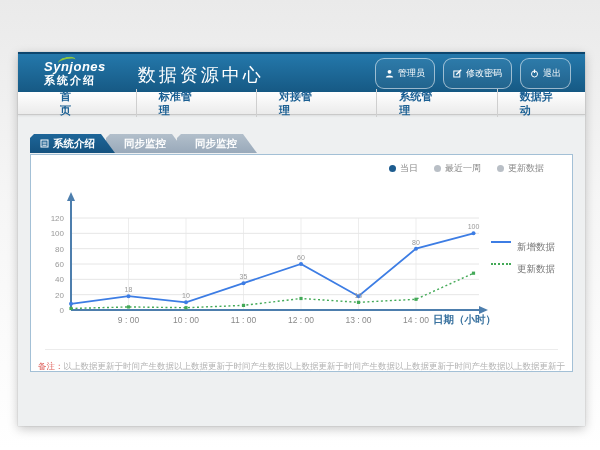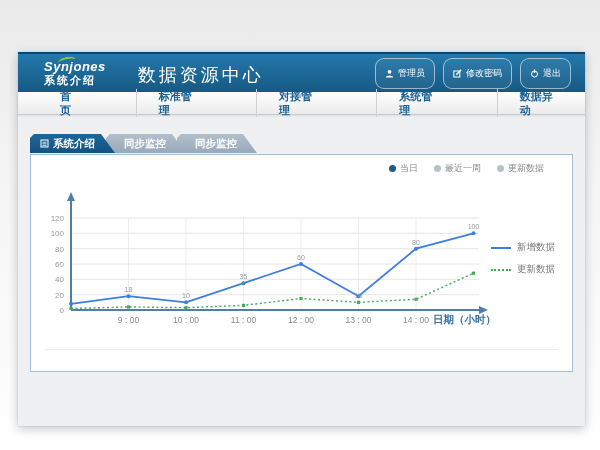--- a/index.html
+++ b/index.html
@@ -59,21 +59,21 @@
     background:#fff; border:1px solid #a3c0d6;
   }
   .chart-title { position:absolute; left:16px; top:20px; font-size:11px; font-weight:bold; color:#39729f; }
   .x-axis-title { position:absolute; left:402px; top:158px; font-size:10.5px; font-weight:bold; color:#39729f; }
   .radio-group { position:absolute; top:7px; right:28px; display:flex; gap:16px; }
   .radio-option { display:flex; align-items:center; gap:4px; font-size:9px; color:#888; cursor:pointer; }
   .radio-dot { width:7px; height:7px; border-radius:50%; background:#b9bfc6; display:inline-block; }
   .radio-dot.selected { background:#1d5c8f; }
   #chart-svg { position:absolute; left:0; top:0; }
   .legend { position:absolute; left:460px; top:86px; }
-  .legend-item { display:flex; align-items:center; gap:6px; margin-bottom:9px; font-size:9.5px; color:#777; cursor:pointer; }
+  .legend-item { display:flex; gap:6px; margin-bottom:9px; font-size:9.5px; color:#777; cursor:pointer; }
   .sample { width:20px; height:0; }
   .sample.solid { border-top:2px solid #3d7de4; }
   .sample.dotted { border-top:2px dotted #43a957; }
   .divider { position:absolute; top:194px; left:14px; right:14px; border-top:1px solid #ececec; }
   .note { position:absolute; top:206px; left:0; right:0; text-align:center; font-size:8.5px; color:#b3b3b3; }
   .note-prefix { color:#dd5a55; }
   svg { display:block; }
 </style>
 </head>
 <body>
@@ -228,15 +228,18 @@
         <span class="sample solid"></span>
         <span>新增数据</span>
       </div>
       <div class="legend-item">
         <span class="sample dotted"></span>
         <span>更新数据</span>
       </div>
     </div>
 
     <div class="divider"></div>
+    <div class="note">
+      <span class="note-prefix">备注：</span><span>以上数据更新于时间产生数据以上数据更新于时间产生数据以上数据更新于时间产生数据以上数据更新于时间产生数据以上数据更新于</span>
+    </div>
 
   </div>
 </div>
 
 </body></html>

